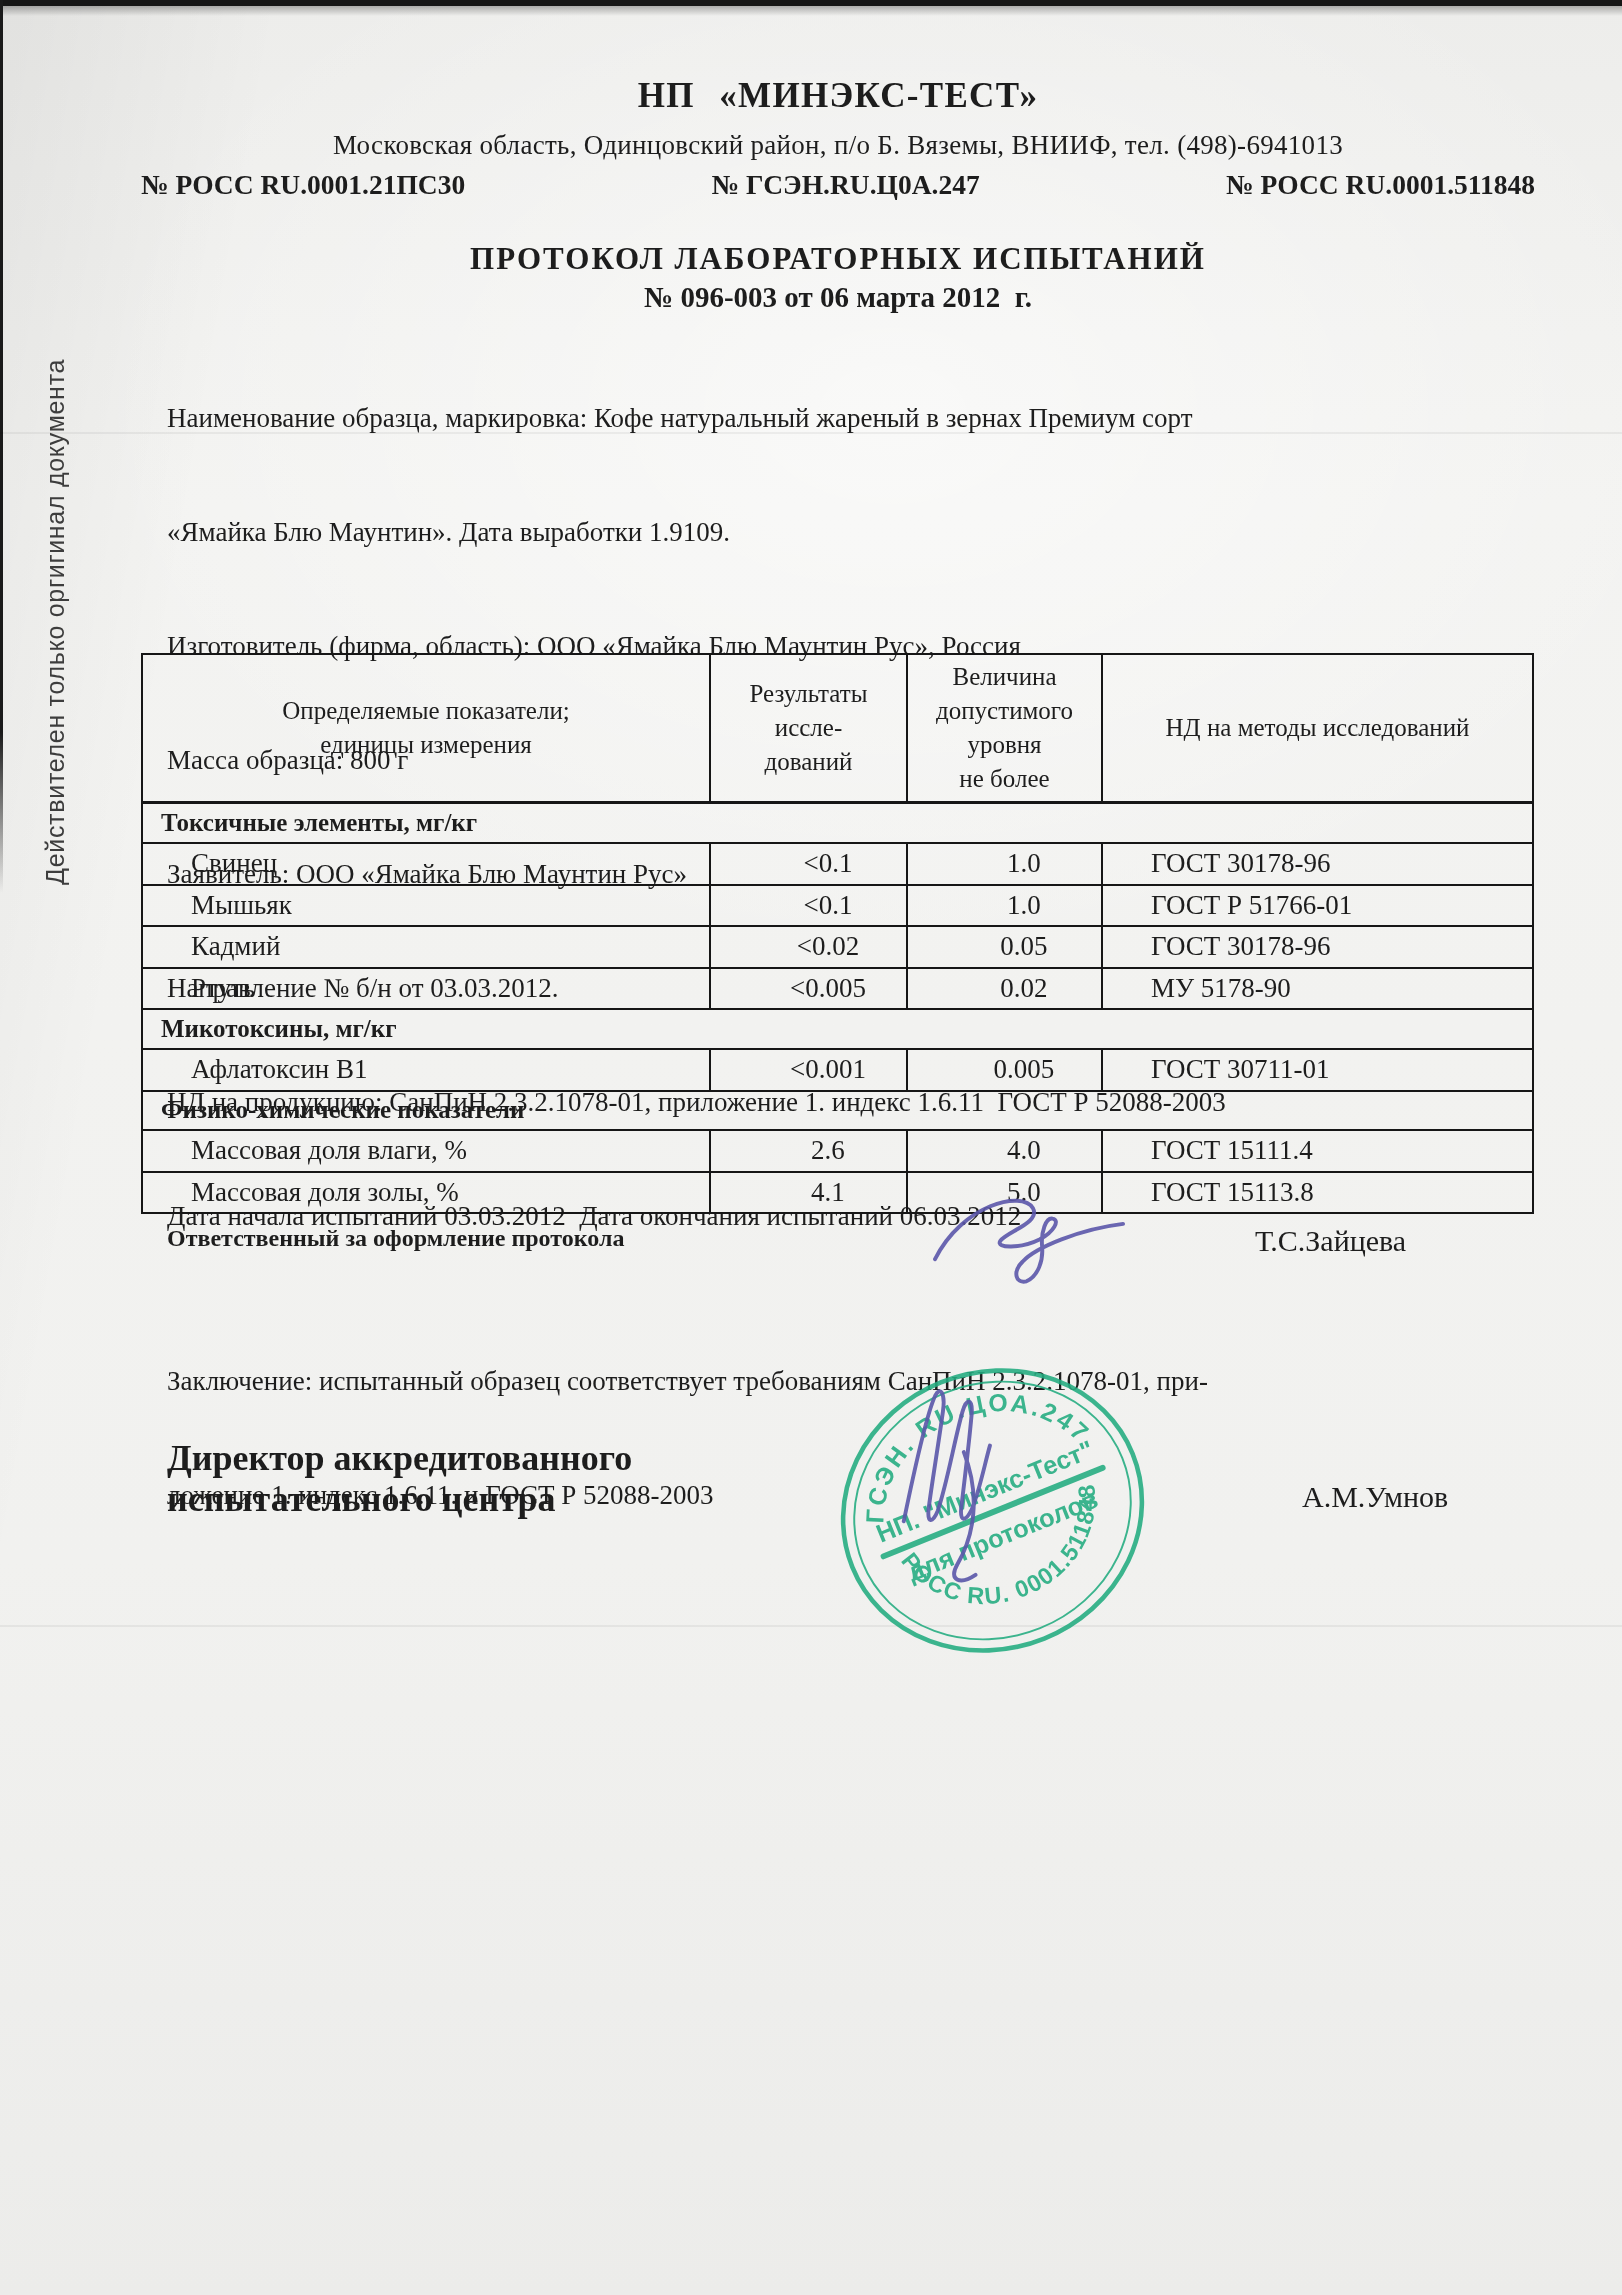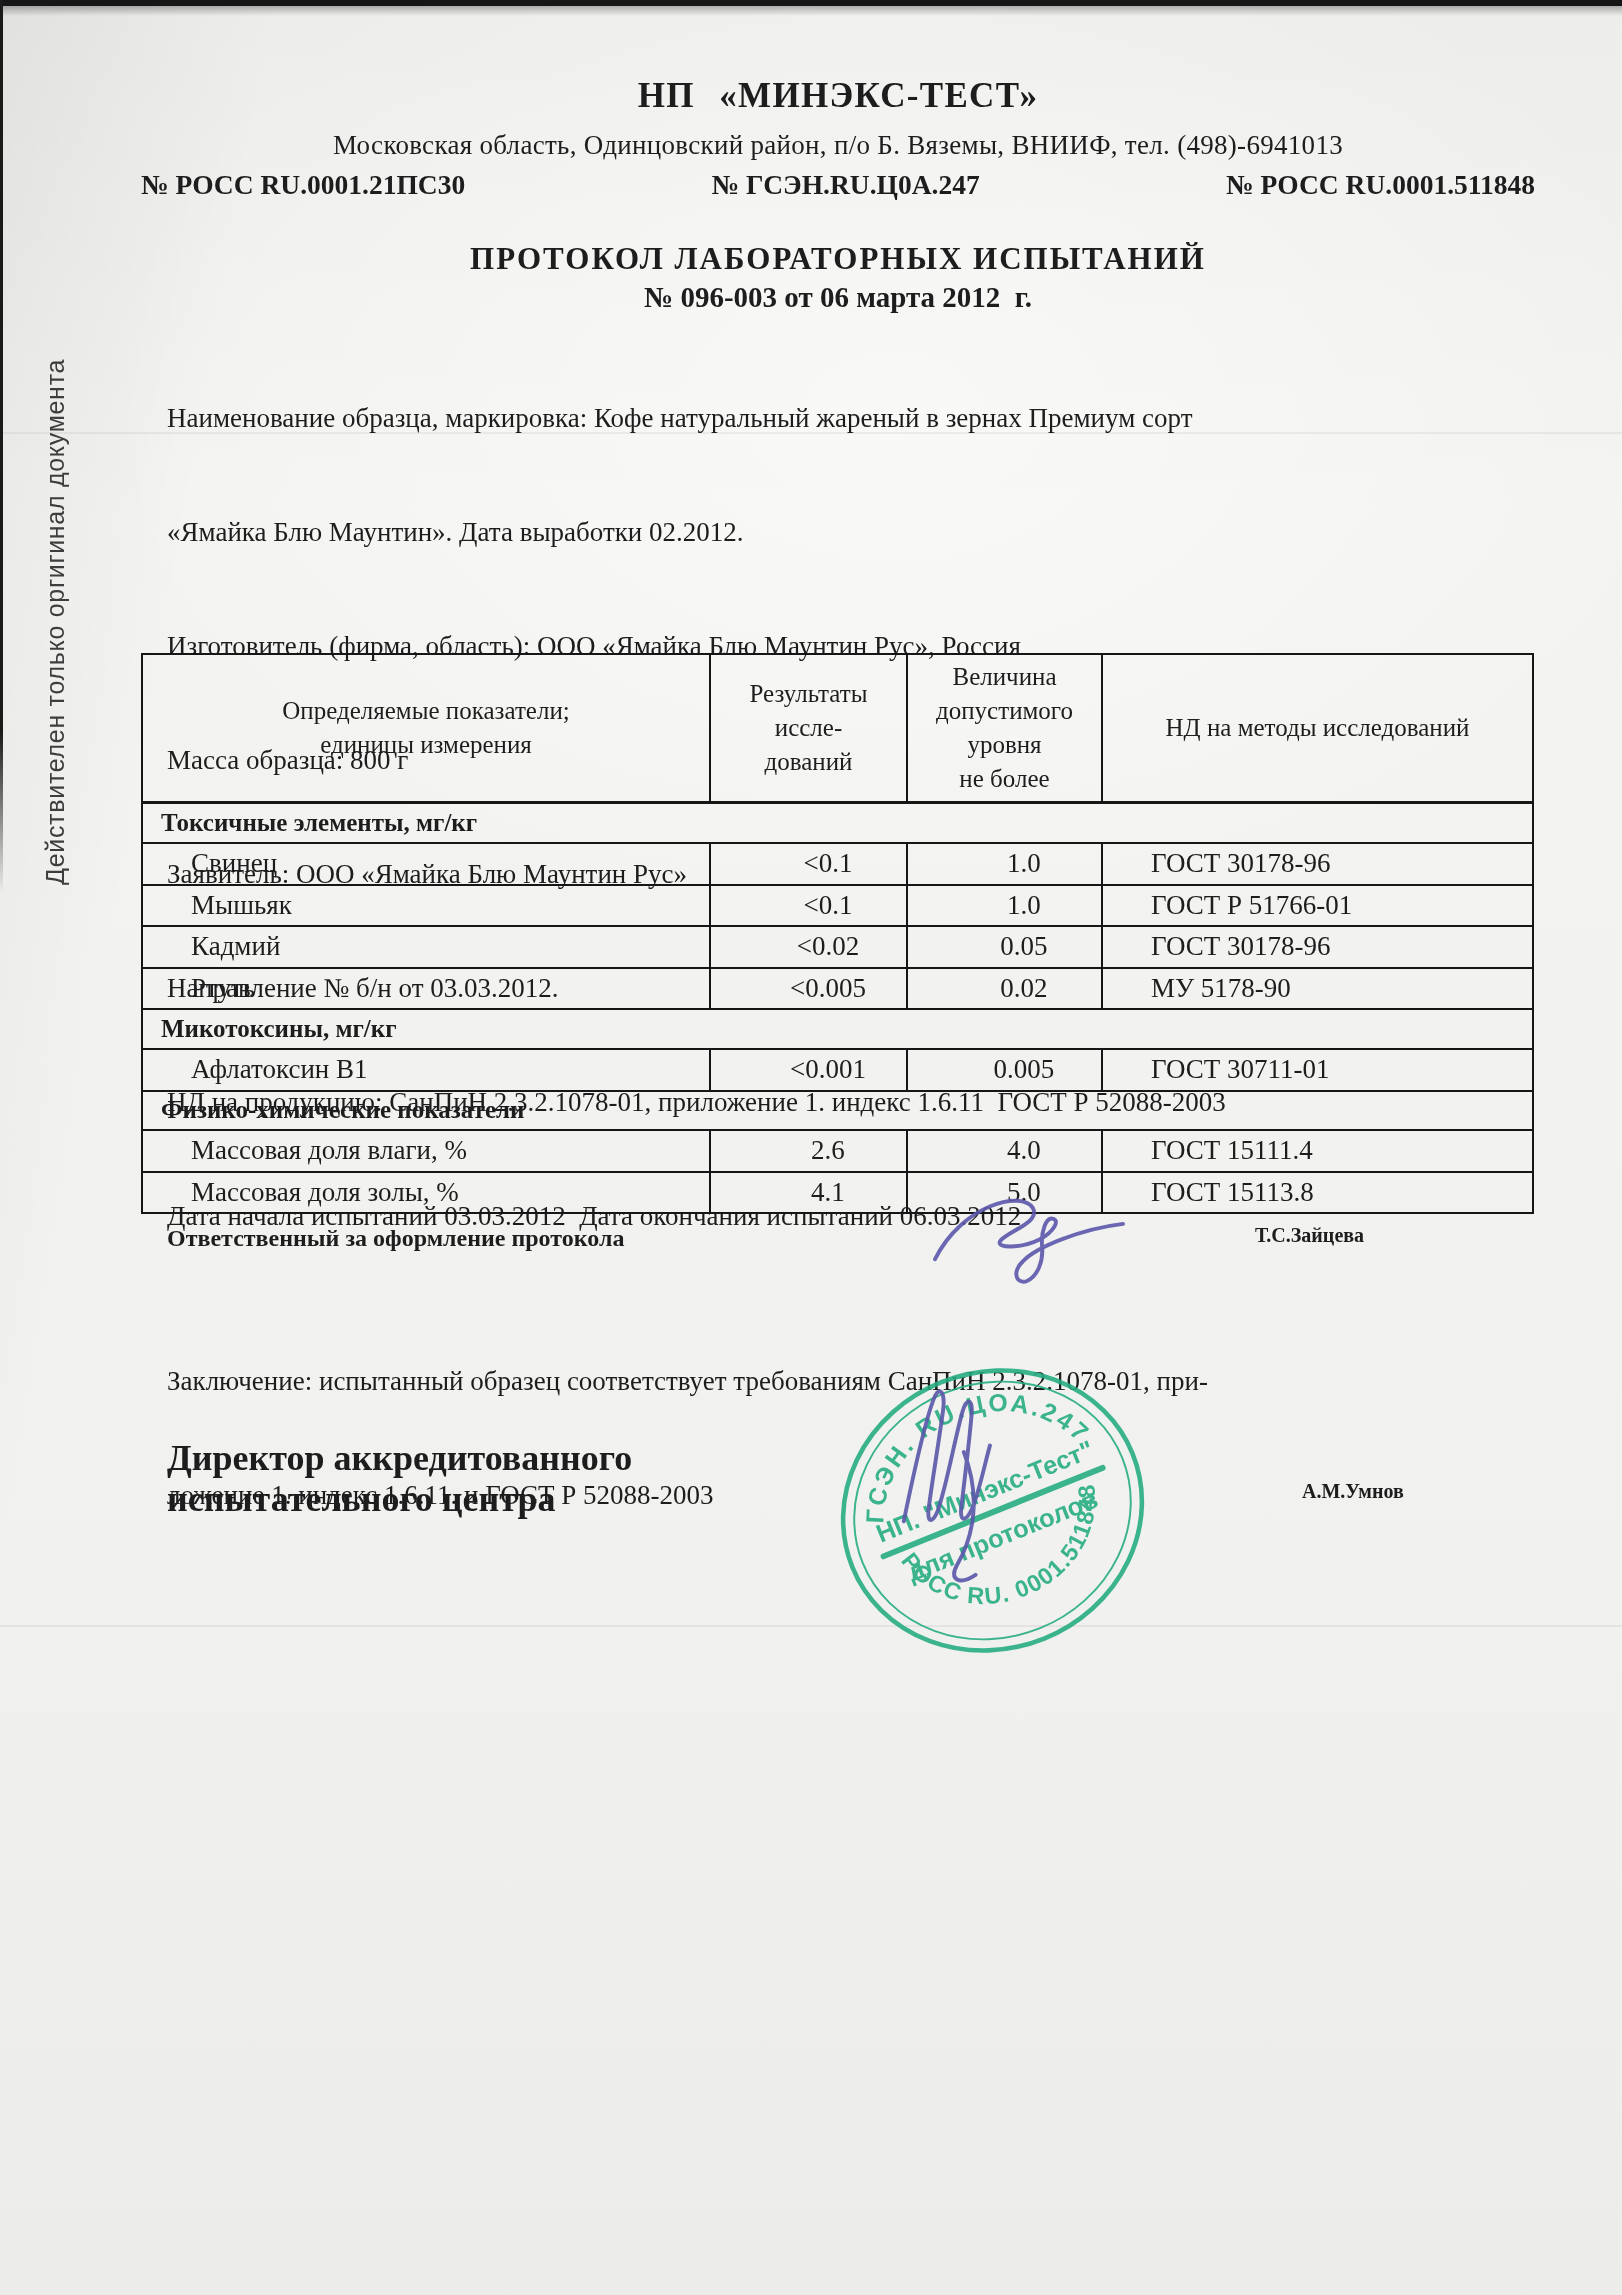--- a/index.html
+++ b/index.html
@@ -37,21 +37,21 @@
   }
   table.results td,table.results th{
     border:2px solid #161616;vertical-align:middle;padding:1.3px 9.2px;font-weight:normal;
   }
   table.results{border:2.6px solid #111;}
   tr.hdr td{height:128px;text-align:center;font-size:25px;white-space:pre-line;line-height:34px;padding:5.2px 3.9px;border-bottom-width:3.3px;}
   tr.section td{height:35px;font-weight:bold;font-size:25px;padding-left:18px;}
   tr.data td{height:37px;padding-left:48px;}
   td.c{text-align:center;}
   .sig-label{position:absolute;left:26px;font-size:24px;font-weight:bold;}
-  .sig-name{position:absolute;font-size:20px;font-weight:bold;}
+  .sig-name{position:absolute;font-size:30px;font-weight:normal;}
   .conclusion{position:absolute;left:26px;font-size:27px;line-height:38px;white-space:pre;}
   .director{position:absolute;left:26px;font-size:36px;font-weight:bold;line-height:41px;}
   .svg-abs{position:absolute;}
   .stamp-svg{opacity:0.88;}
 </style>
 </head>
 <body>
 
 <div class="page">
 
@@ -72,21 +72,21 @@
       <span>№ РОСС RU.0001.21ПС30</span>
       <span>№ ГСЭН.RU.Ц0А.247</span>
       <span>№ РОСС RU.0001.511848</span>
     </div>
 
     <div class="doc-title center">ПРОТОКОЛ ЛАБОРАТОРНЫХ ИСПЫТАНИЙ</div>
     <div class="protocol-no center">№ 096-003 от 06 марта 2012  г.</div>
 
     <div class="info">
       <div>Наименование образца, маркировка: Кофе натуральный жареный в зернах Премиум сорт</div>
-      <div>«Ямайка Блю Маунтин». Дата выработки 02.2012.</div>
+      <div>«Ямайка Блю Маунтин». Дата выработки 1.9109.</div>
       <div>Изготовитель (фирма, область): ООО «Ямайка Блю Маунтин Рус», Россия</div>
       <div>Масса образца: 800 г</div>
       <div>Заявитель: ООО «Ямайка Блю Маунтин Рус»</div>
       <div>Направление № б/н от 03.03.2012.</div>
       <div>НД на продукцию: СанПиН 2.3.2.1078-01, приложение 1. индекс 1.6.11  ГОСТ Р 52088-2003</div>
       <div>Дата начала испытаний 03.03.2012  Дата окончания испытаний 06.03.2012</div>
     </div>
 
     <table class="results">
       <colgroup>

